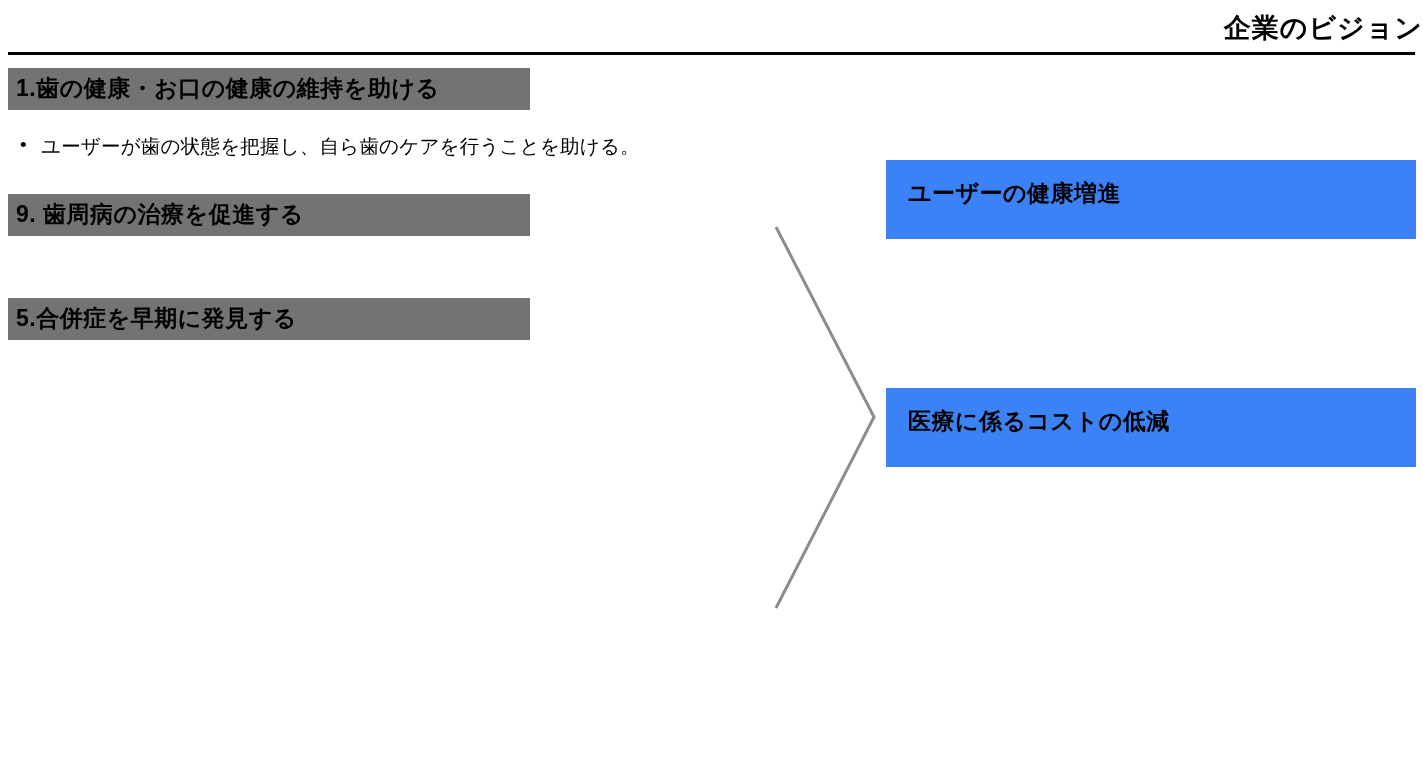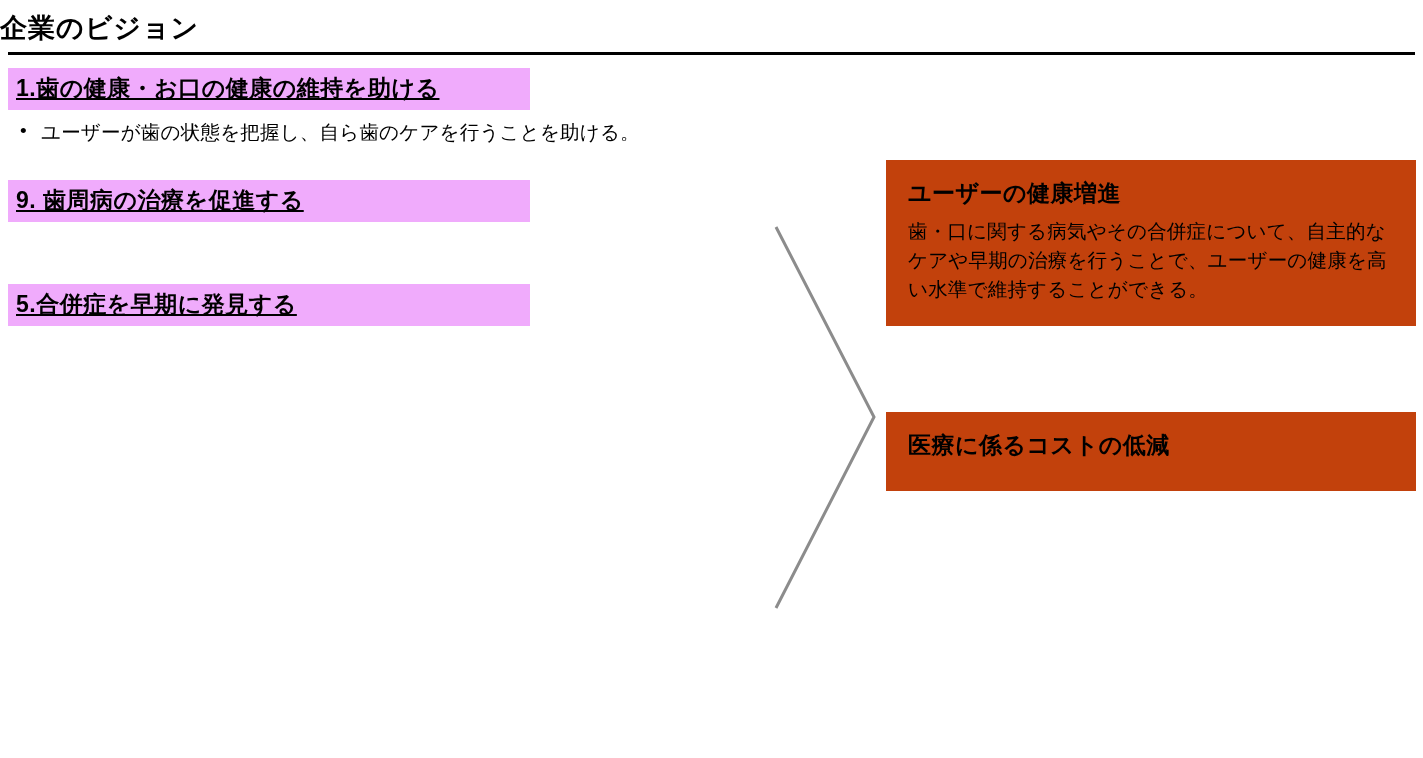--- a/index.html
+++ b/index.html
@@ -15,21 +15,21 @@
     color: #000000;
     overflow: hidden;
   }
 
   
   .slide-title {
     position: absolute;
     top: 10px;
     left: 0;
     width: 1423px;
-    text-align: left;
+    text-align: right;
     font-size: 27px;
     font-weight: bold;
     letter-spacing: 1px;
   }
   .title-rule {
     position: absolute;
     top: 52px;
     left: 8px;
     width: 1407px;
     height: 3px;
@@ -43,34 +43,33 @@
     left: 8px;
     width: 770px;
   }
 
   .section {
     margin-bottom: 6px;
   }
 
   .section-head {
     display: inline-block;
-    background: #f0abfc;
+    background: #737373;
     font-size: 23px;
     font-weight: bold;
     padding: 8px 14px 9px 8px;
     line-height: 1.1;
     letter-spacing: 0.5px;
-    text-decoration: underline;
   }
   .head-w1 { width: 500px; }
   .head-w2 { width: 500px; }
   .head-w3 { width: 500px; }
 
   .bullets {
-    margin-top: 8px;
+    margin-top: 22px;
   }
   .bullet {
     position: relative;
     padding-left: 33px;
     font-size: 19.5px;
     line-height: 1.5;
     margin-bottom: 10px;
     letter-spacing: 0.2px;
   }
   .bullet::before {
@@ -107,26 +106,26 @@
 
   
   .right-col {
     position: absolute;
     left: 886px;
     top: 0;
     width: 530px;
   }
   .panel {
     position: absolute;
-    background: #c2410c;
+    background: #3b82f6;
     padding: 18px 22px 22px 22px;
     box-sizing: border-box;
   }
   .panel-1 { top: 160px; left: 0; width: 530px; }
-  .panel-2 { top: 412px; left: 0; width: 530px; }
+  .panel-2 { top: 388px; left: 0; width: 530px; }
   .panel-title {
     font-size: 23px;
     font-weight: bold;
     margin-bottom: 8px;
     letter-spacing: 0.5px;
   }
   .panel-body {
     font-size: 19.5px;
     line-height: 1.48;
     letter-spacing: 0.2px;
@@ -160,20 +159,19 @@
 <div class="arrow">
   <svg width="110" height="385" viewBox="0 0 110 385" xmlns="http://www.w3.org/2000/svg">
     <polyline points="6,2 104,192 6,383" fill="none" stroke="#8c8c8c" stroke-width="3"></polyline>
   </svg>
 </div>
 
 <div class="right-col">
 
   <div class="panel panel-1">
     <div class="panel-title">ユーザーの健康増進</div>
-    <div class="panel-body">歯・口に関する病気やその合併症について、自主的なケアや早期の治療を行うことで、ユーザーの健康を高い水準で維持することができる。</div>
   </div>
 
   <div class="panel panel-2">
     <div class="panel-title">医療に係るコストの低減</div>
   </div>
 
 </div>
 
 </body></html>

